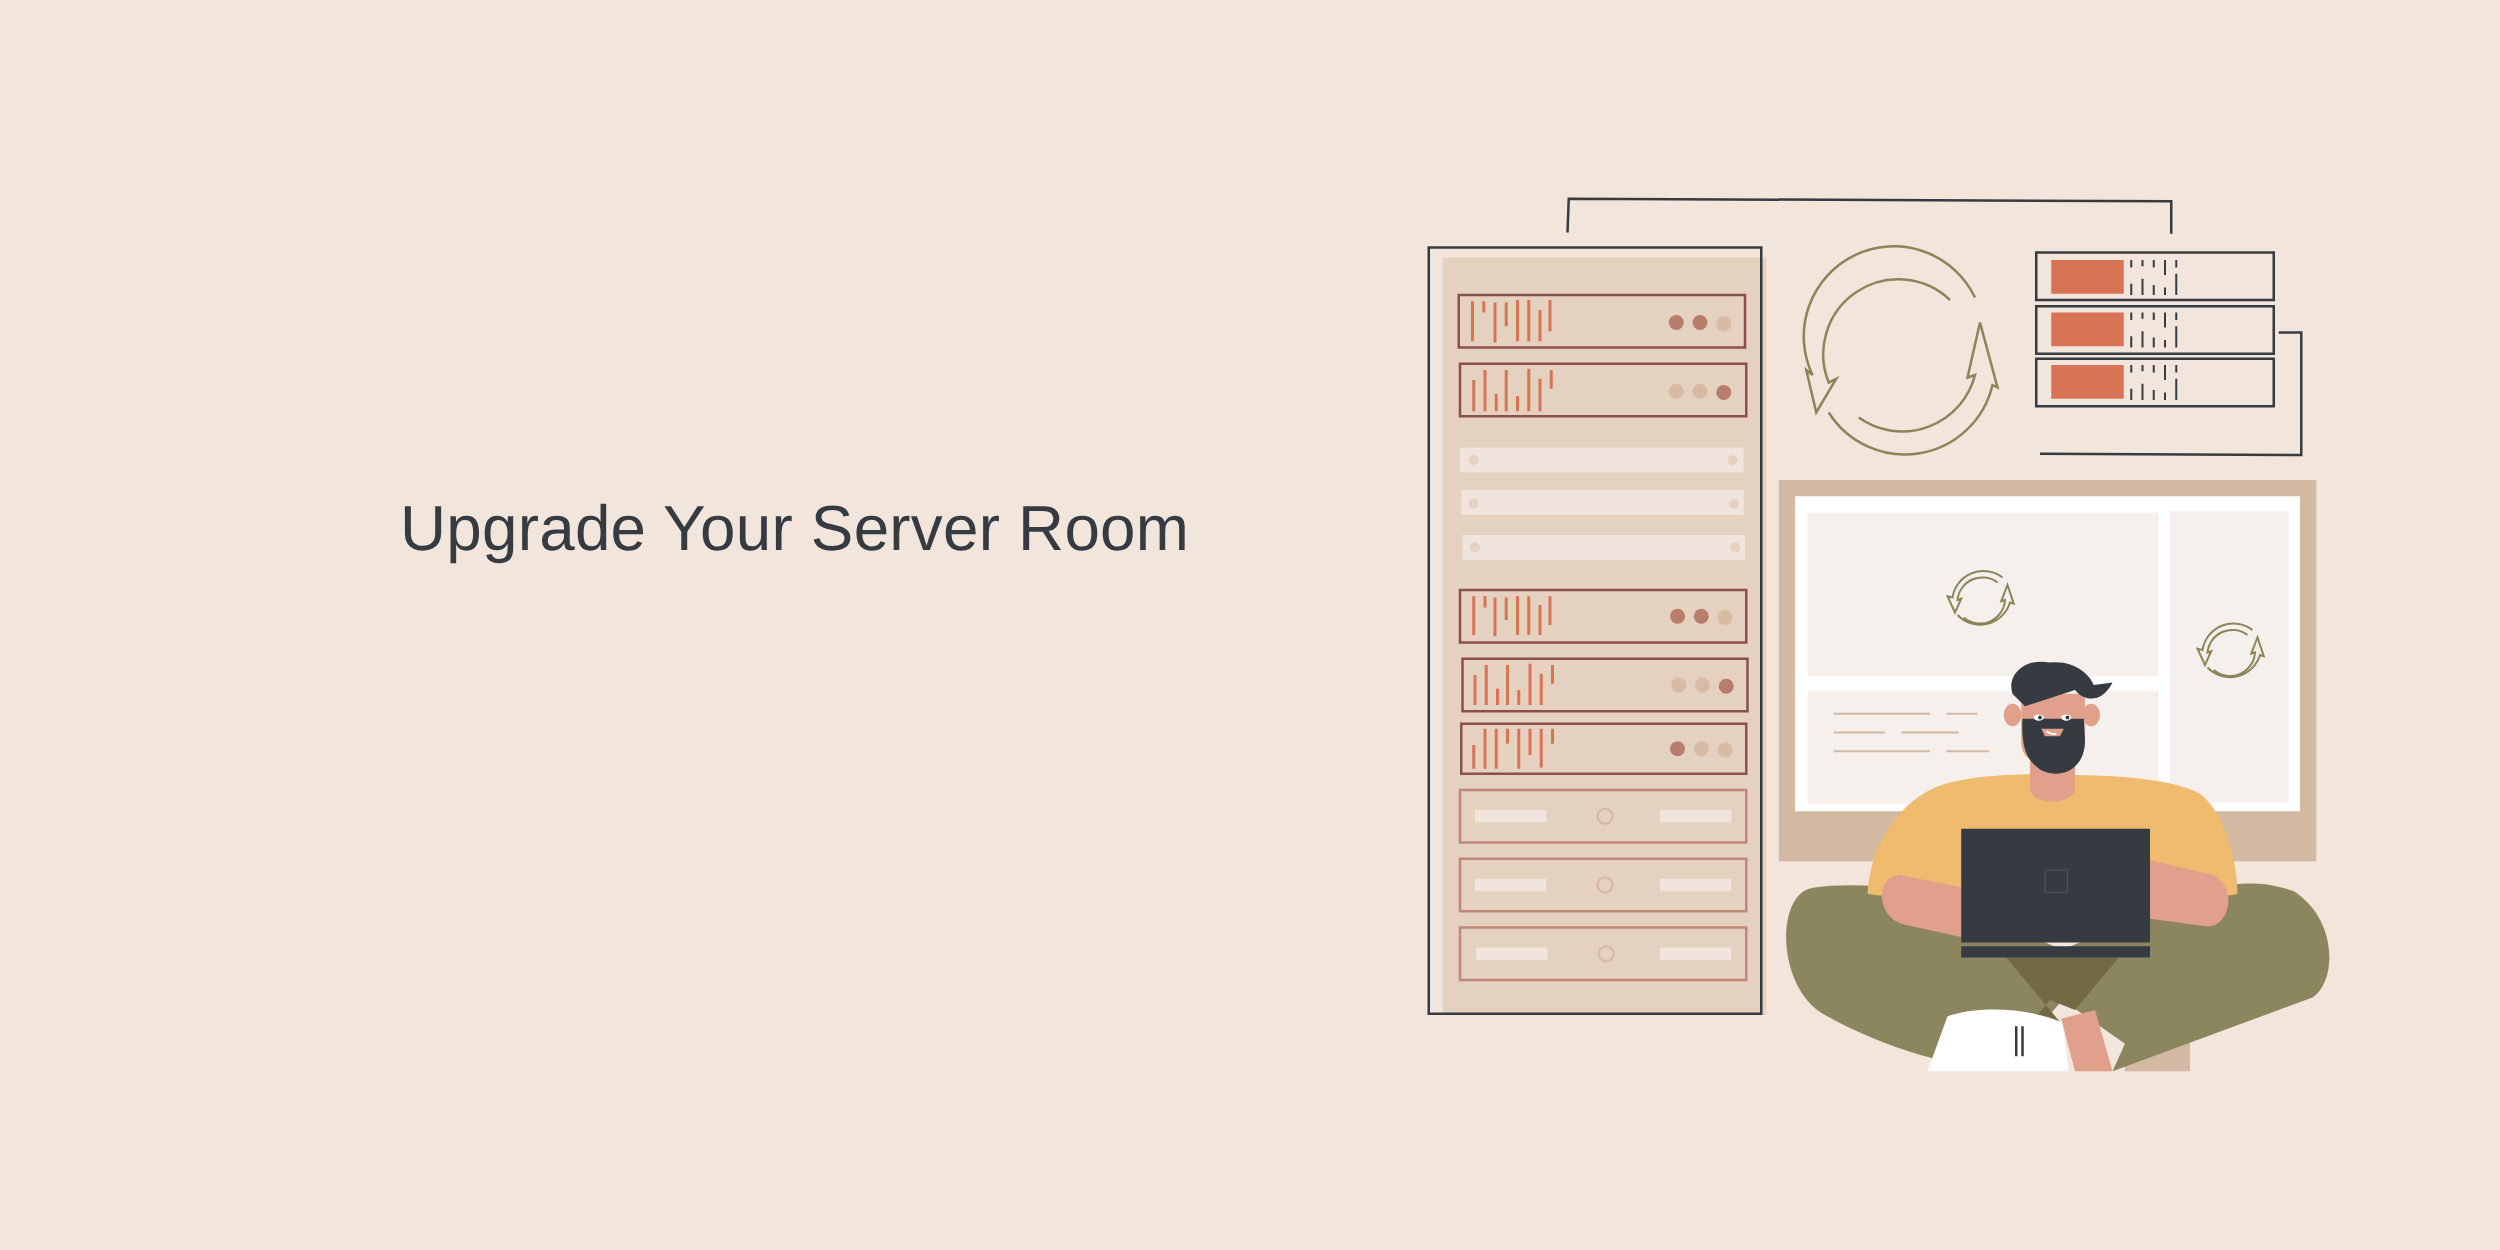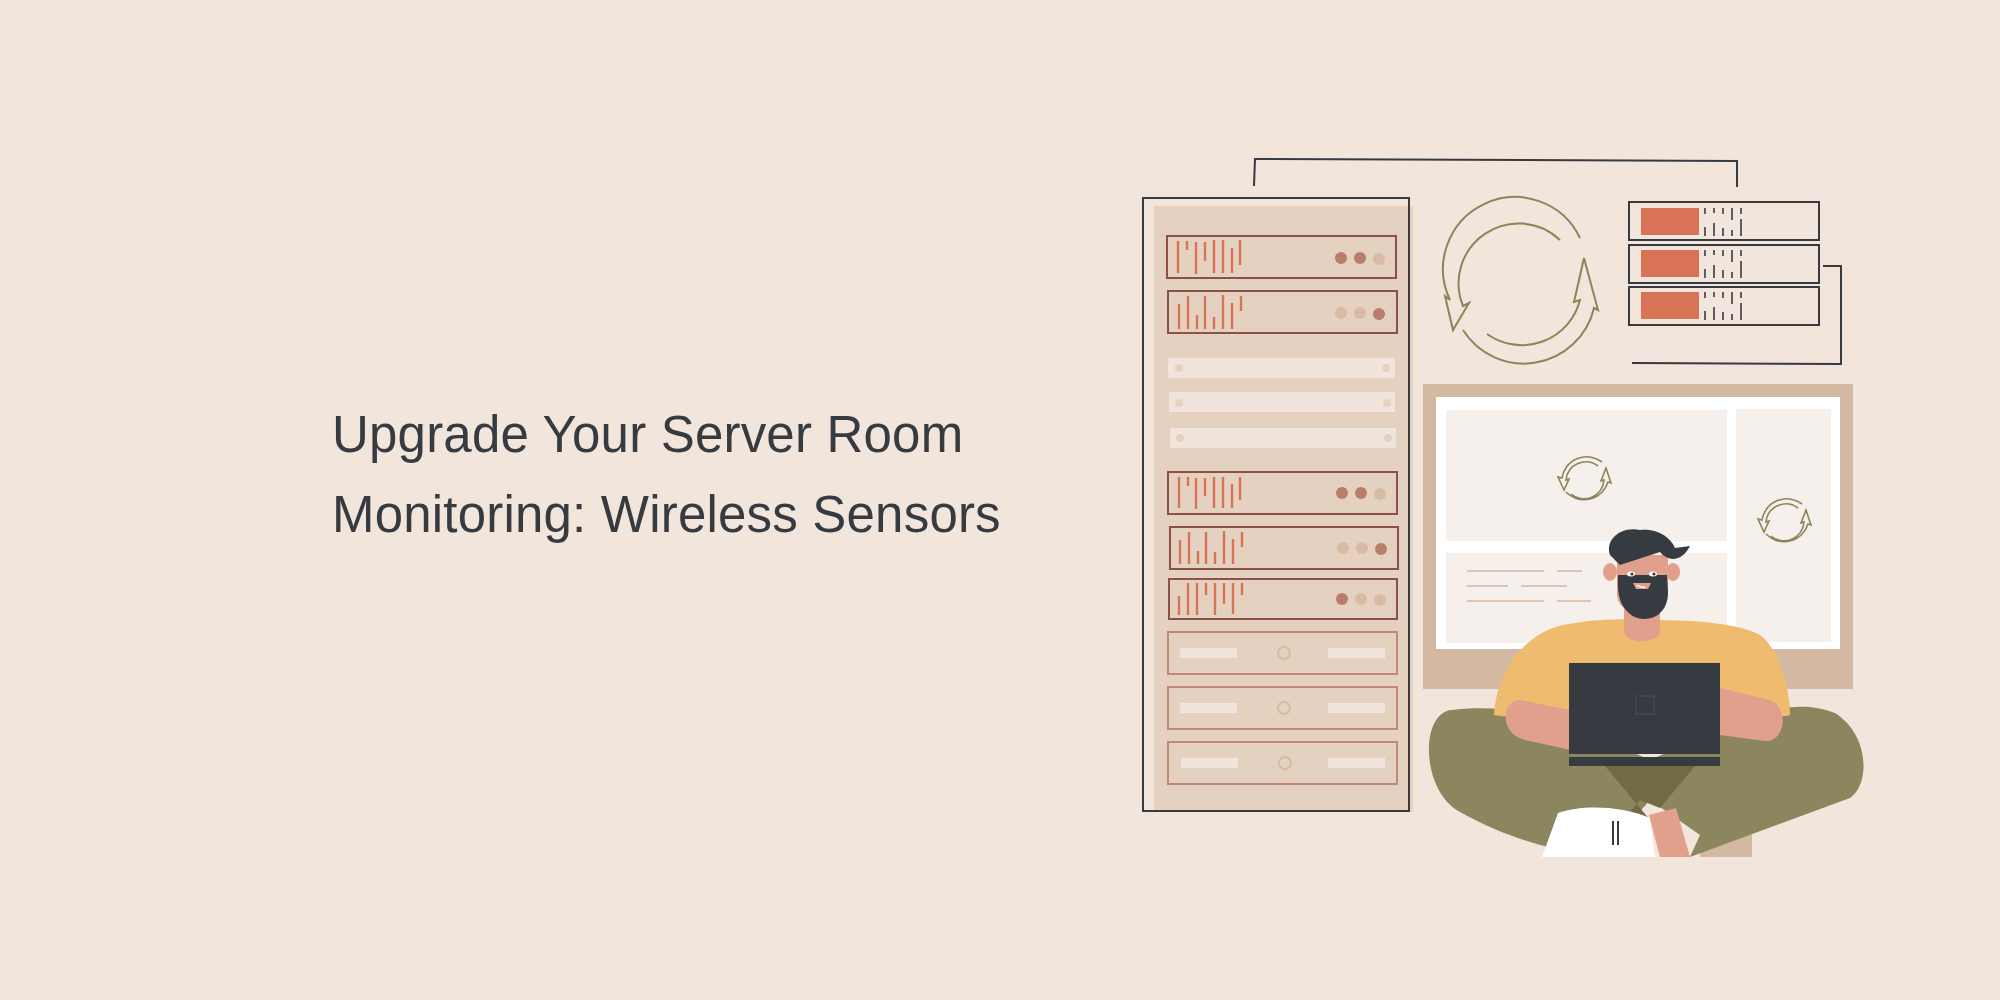--- a/index.html
+++ b/index.html
@@ -6,39 +6,38 @@
   body {
     width: 2000px; height: 1000px; overflow: hidden;
     background: #f2e5dc;
     position: relative;
     font-family: "Liberation Sans", "DejaVu Sans", sans-serif;
   }
   .headline {
     position: absolute;
     left: 320px; top: 383px;
     width: 760px;
-    margin: 12px;
+    margin: 0;
     color: #363b42;
     font-size: 51px;
     font-weight: 400;
     line-height: 80px;
     letter-spacing: 0.2px;
   }
   .headline span { display: block; white-space: nowrap; }
   .illustration {
     position: absolute; left: 0; top: 0;
     width: 2000px; height: 1000px;
   }
 </style>
 </head>
 <body>
 
 <h1 class="headline">
   <span>Upgrade Your Server Room</span>
-  <span>Monitoring: Wireless Sensors</span>
 </h1>
 
 <svg class="illustration" viewBox="0 0 2000 1000" xmlns="http://www.w3.org/2000/svg">
 
   <g fill="none" stroke="#363b42" stroke-width="2">
     <polyline points="1254,186 1255,159 1737,161 1737,187"></polyline>
     <polyline points="1823,266 1841,266 1841,364 1632,363"></polyline>
   </g>
 
   <g>

